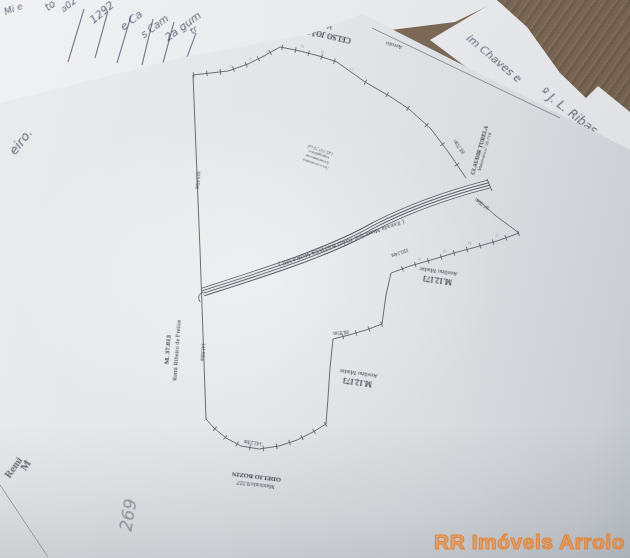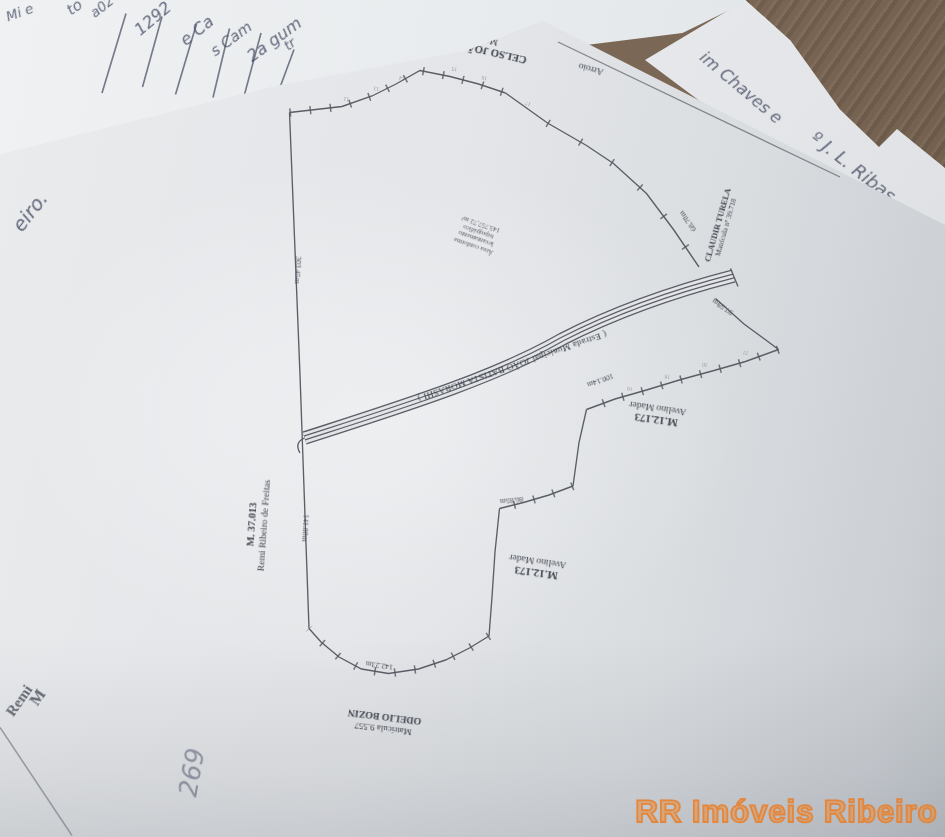--- a/index.html
+++ b/index.html
@@ -176,14 +176,14 @@
     <div class="tkn" style="left:497px;top:235px;transform:translate(-50%,-50%) rotate(188deg)">21</div>
 
     <div class="hw" style="left:6px;top:134px;font-size:13px;transform:rotate(-52deg)">eiro.</div>
     <div class="through" style="left:2px;top:462px;font-size:10px;font-weight:bold;transform:rotate(-55deg)">Remi</div>
     <div class="through" style="left:20px;top:459px;font-size:11px;font-weight:bold;transform:rotate(-55deg)">M</div>
     <div class="hw" style="left:112px;top:505px;font-size:17px;opacity:.5;transform:rotate(-80deg)">269</div>
   </div>
 
   <div id="wood"></div>
 
-  <div id="watermark">RR Imóveis Ribeiro</div>
+  <div id="watermark">RR Imóveis Arroio</div>
 </div>
 
 </body></html>

